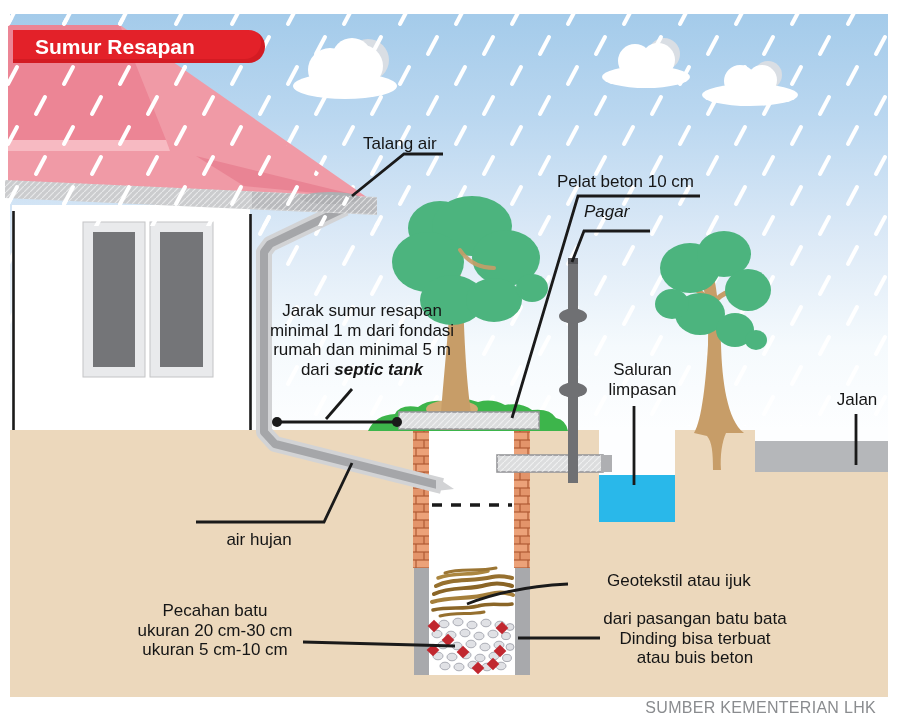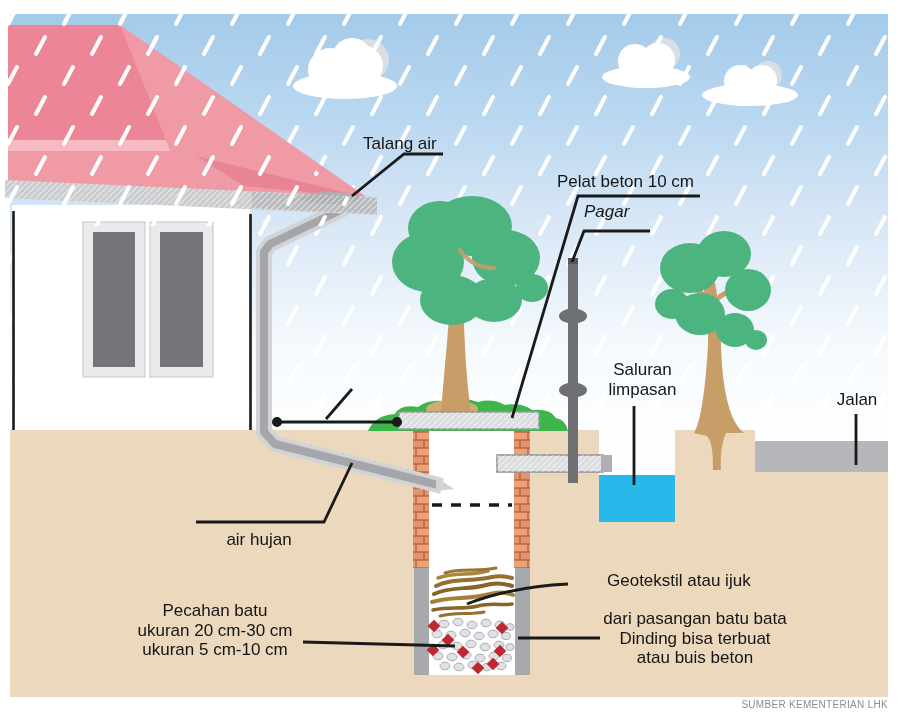--- a/index.html
+++ b/index.html
@@ -6,21 +6,21 @@
   #stage{position:relative;width:900px;height:723px;background:#ffffff;overflow:hidden;
          font-family:"Liberation Sans",sans-serif;}
   #scene{position:absolute;left:0;top:0;}
   .label{position:absolute;font-size:17px;line-height:1.16;color:#151515;white-space:nowrap;}
   .center{text-align:center;}
   .ital{font-style:italic;font-weight:bold;margin-left:5px;}
   #title-banner{position:absolute;left:13px;top:30px;width:230px;height:33px;
     background:#e32129;border-radius:0 17px 17px 0;
     box-shadow:inset -4px -4px 0 rgba(140,0,10,0.18);
     color:#ffffff;font-weight:bold;font-size:21px;line-height:33px;padding-left:22px;}
-  #source-note{position:absolute;right:12px;top:699px;font-size:10px;letter-spacing:0.3px;color:#8a8c8f;}
+  #source-note{position:absolute;right:24px;top:699px;font-size:16px;letter-spacing:0.3px;color:#8a8c8f;}
 </style>
 </head>
 <body>
 
 <div id="stage">
 
 <svg id="scene" width="900" height="723" viewBox="0 0 900 723">
   <defs>
     <linearGradient id="sky" x1="0" y1="0" x2="0" y2="1">
       <stop offset="0" stop-color="#a4cbea"></stop>
@@ -241,33 +241,42 @@
     <path d="M568,584 Q510,587 467,604"></path>
     <line x1="518" y1="638" x2="600" y2="638"></line>
     <g>
       <line x1="277" y1="422" x2="397" y2="422"></line>
       <circle cx="277" cy="422" r="5" fill="#1a1a1a" stroke="none"></circle>
       <circle cx="397" cy="422" r="5" fill="#1a1a1a" stroke="none"></circle>
     </g>
   </g>
 </svg>
 
+<div id="title-banner">
+  <span>Sumur Resapan</span>
+</div>
 
 <div class="label" style="left:363px;top:134px;">
   <span>Talang air</span>
 </div>
 
 <div class="label" style="left:557px;top:172px;">
   <span>Pelat beton  10 cm</span>
 </div>
 
 <div class="label" style="left:584px;top:202px;font-style:italic;">
   <span>Pagar</span>
 </div>
 
+<div class="label center" style="left:262px;top:301px;width:200px;">
+  <div>Jarak sumur resapan</div>
+  <div>minimal 1 m dari fondasi</div>
+  <div>rumah dan minimal 5 m</div>
+  <div><span>dari</span><span class="ital">septic tank</span></div>
+</div>
 
 <div class="label center" style="left:595px;top:360px;width:95px;">
   <div>Saluran</div>
   <div>limpasan</div>
 </div>
 
 <div class="label center" style="left:828px;top:390px;width:58px;">
   <span>Jalan</span>
 </div>
 

